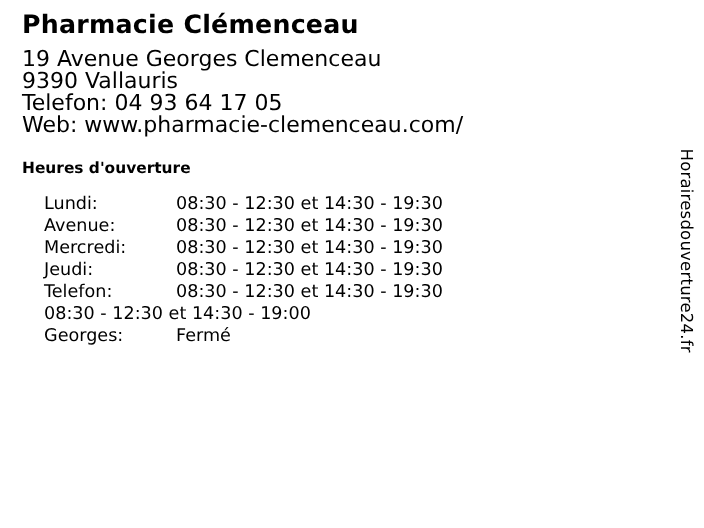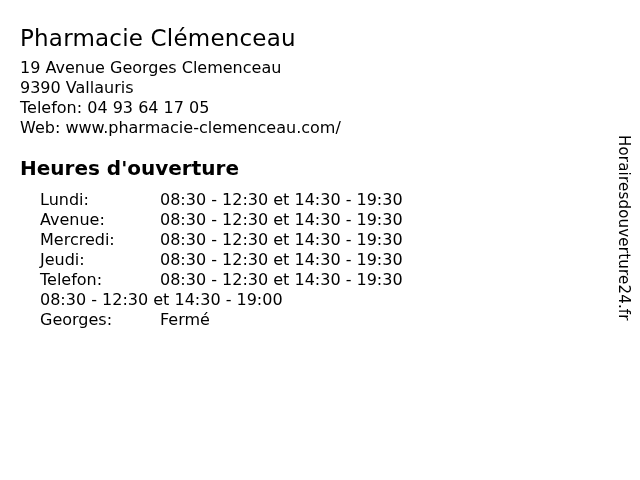--- a/index.html
+++ b/index.html
@@ -17,37 +17,37 @@
     -webkit-font-smoothing: antialiased;
   }
   .content {
     position: absolute;
     top: 0;
     left: 20px;
     width: 570px;
   }
   .page-title {
     margin: 0;
-    padding-top: 24px;
+    padding-top: 9px;
     font-size: 23px;
     line-height: 28px;
-    font-weight: normal;
+    font-weight: bold;
     letter-spacing: 0.2px;
   }
   .contact-block {
     margin-top: 6px;
-    font-size: 16px;
+    font-size: 20px;
     line-height: 20px;
   }
   .contact-line {
     white-space: nowrap;
   }
   .hours-heading {
     margin: 20px 0 0 0;
-    font-size: 20px;
+    font-size: 14px;
     line-height: 20px;
     font-weight: bold;
   }
   .hours-table {
     margin-top: 12px;
     font-size: 16px;
     line-height: 20px;
   }
   .hours-row {
     display: grid;

